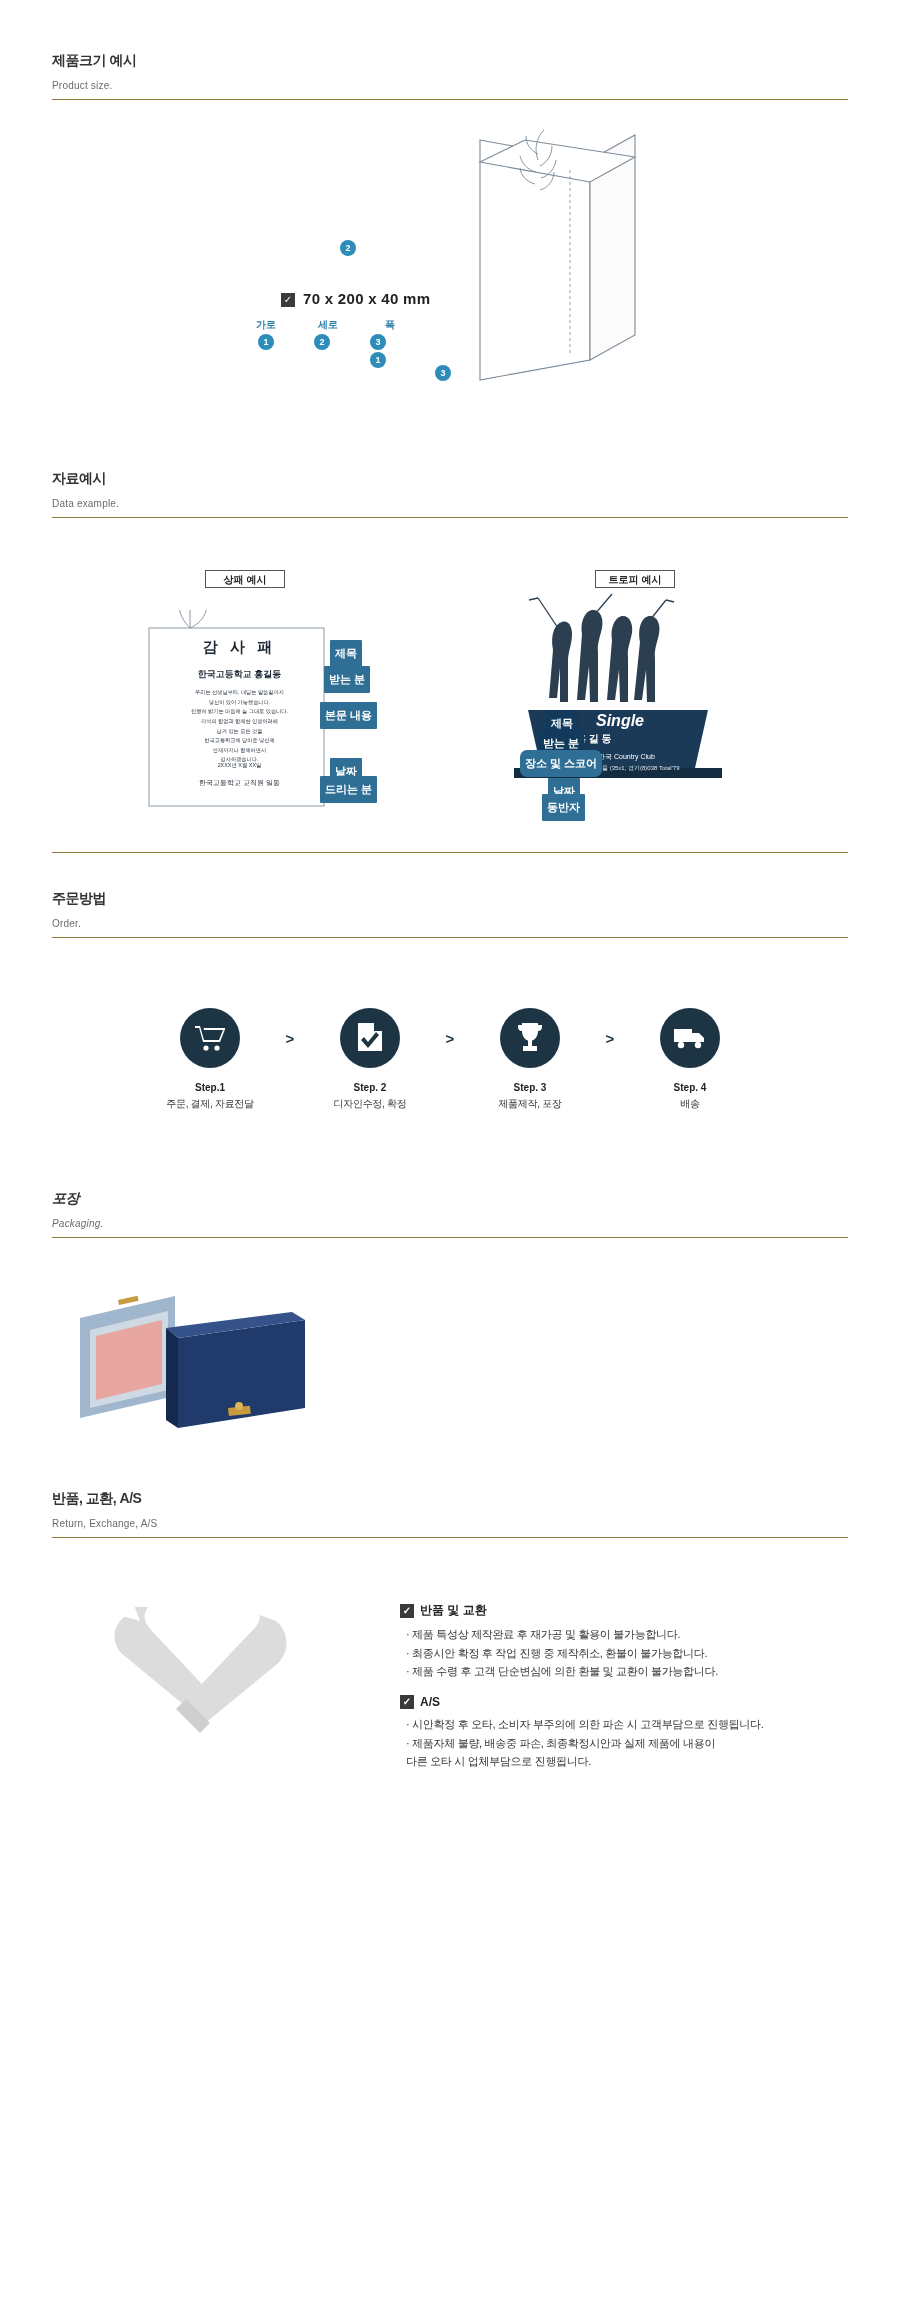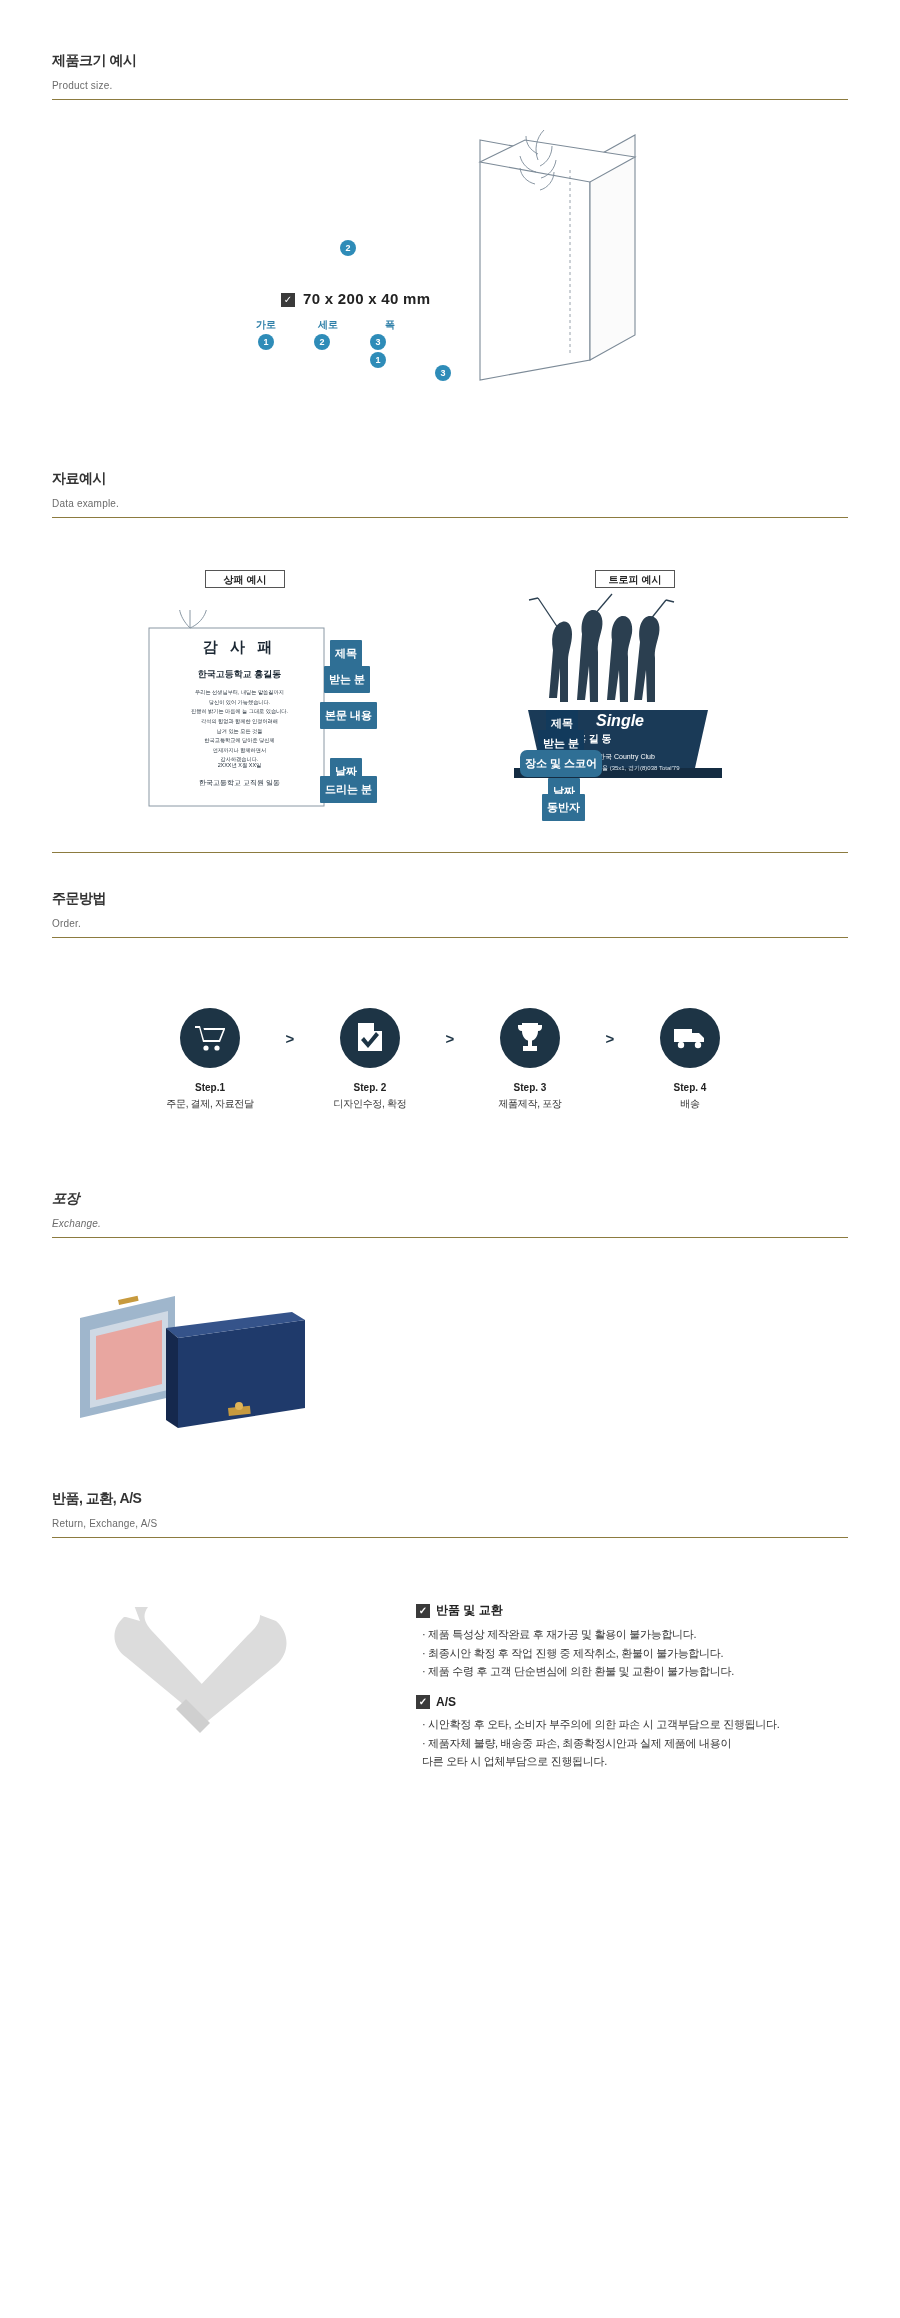--- a/index.html
+++ b/index.html
@@ -119,21 +119,21 @@
   .bullet-head {
     display:flex; align-items:center; gap:6px;
     font-size: 12px; font-weight: bold; color:#222; margin-bottom: 6px;
   }
   .bullet-line { font-size: 11px; color:#333; margin-left: 6px; line-height: 1.7; letter-spacing:-0.3px;}
 
   
   .s5 { min-height: 280px; position: relative; }
   .ret-row { display:flex; margin-top: 40px; }
   .ret-img { width: 400px; display:flex; justify-content:center; align-items:center; }
-  .ret-txt { padding-top: 24px; margin-left: 16px; }
+  .ret-txt { padding-top: 24px; }
   .grp { margin-bottom: 14px; }
 </style>
 </head>
 <body>
 
 <div class="page">
 
   <section class="sec s1">
     <div style="height:52px"></div>
     <div class="sec-head">
@@ -324,21 +324,21 @@
         </div>
         <div class="t1">Step. 4</div>
         <div class="t2">배송</div>
       </div>
     </div>
   </section>
 
   <section class="sec s4">
     <div class="sec-head">
       <span class="ko">포장</span>
-      <span class="en">Exchange.</span>
+      <span class="en">Packaging.</span>
     </div>
 
     <div class="pack-row">
       <div class="pack-img">
         <svg width="280" height="180" viewBox="0 0 280 180">
 
           <polygon points="20,40 115,18 115,118 20,140" fill="#9fb6cc"></polygon>
           <polygon points="30,52 108,33 108,112 30,130" fill="#cfd9e4"></polygon>
           <polygon points="36,58 102,42 102,106 36,122" fill="#e8a6a0"></polygon>
 

